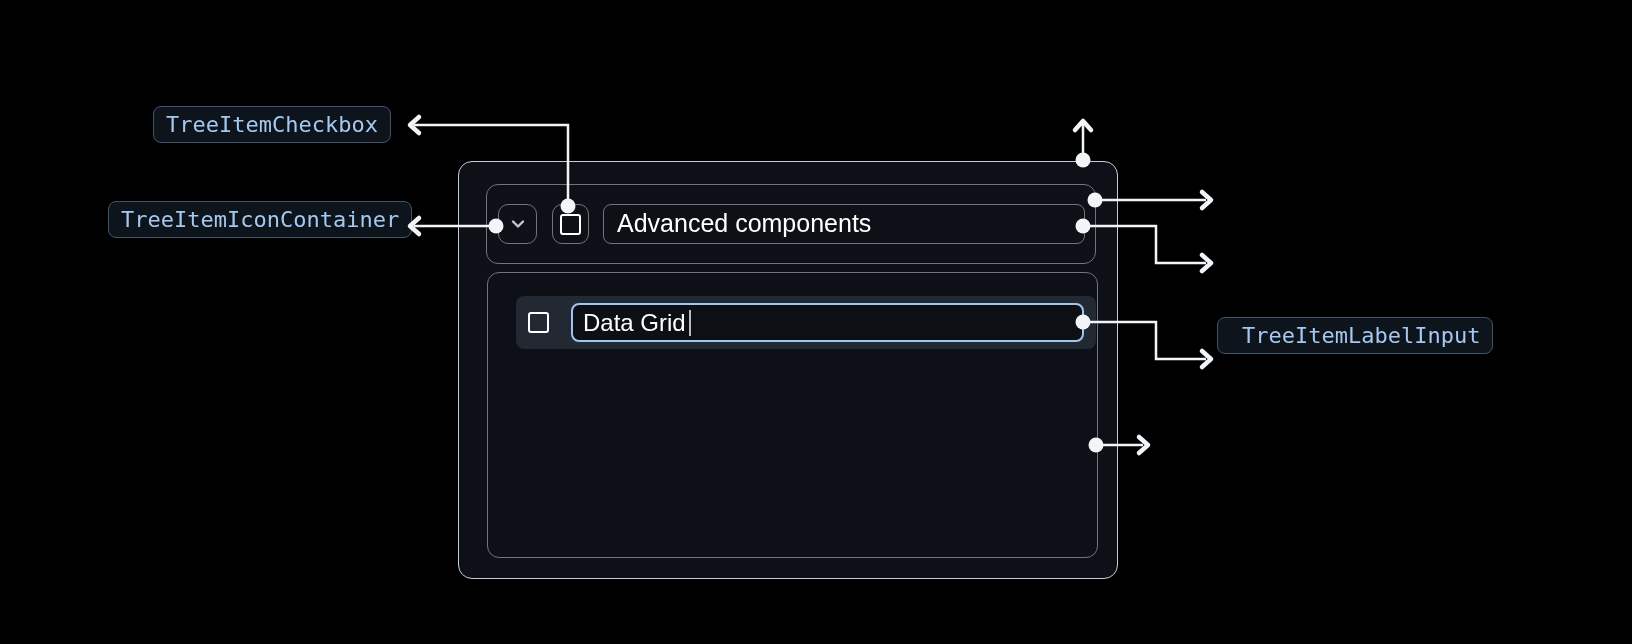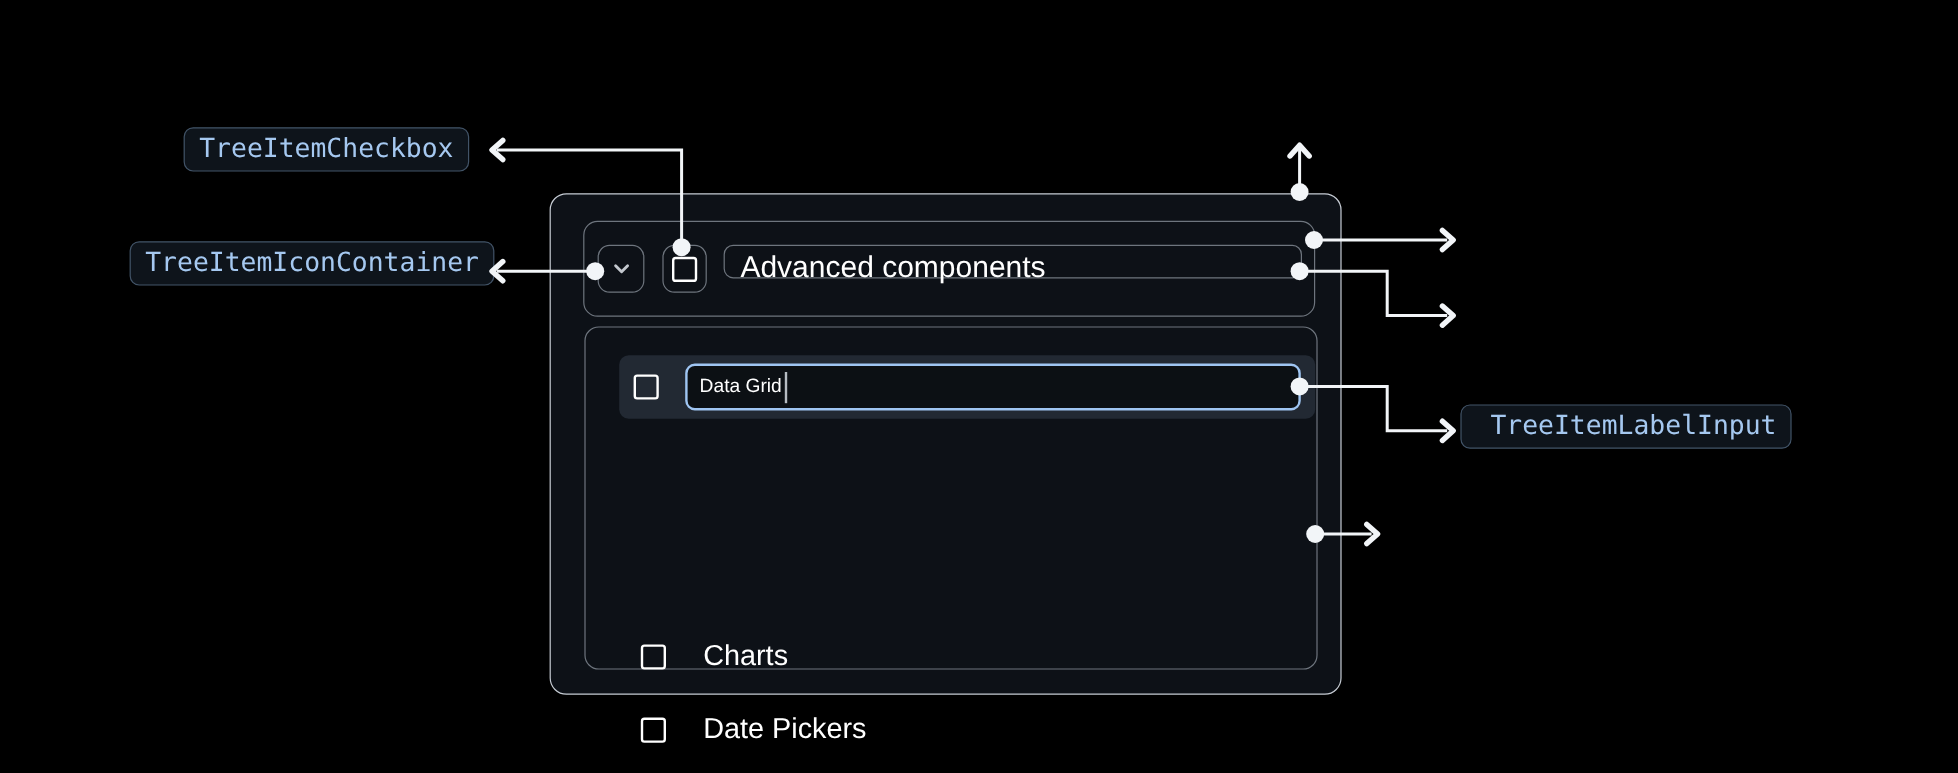--- a/index.html
+++ b/index.html
@@ -25,37 +25,37 @@
   .checkwrap{
     left:551px;top:203px;width:37px;height:40px;
     border:1.3px solid #6e757e;border-radius:10px;
     display:flex;align-items:center;justify-content:center;
   }
   .cb{
     width:21px;height:21px;border:2.5px solid #ffffff;border-radius:3px;
     box-sizing:border-box;flex:none;
   }
   .labelbox{
-    left:602px;top:203px;width:482px;height:28px;
+    left:602px;top:203px;width:482px;height:40px;
     border:1.3px solid #6e757e;border-radius:8px;
     color:#fff;font-size:25px;line-height:37px;padding-left:13px;
   }
   .group{
     left:486px;top:271px;width:611px;height:286px;
     border:1.3px solid #6e757e;border-radius:12px;
   }
   .row-editing{
     left:515px;top:295px;width:580px;height:53px;
     background:#222933;border-radius:8px;
   }
   .row-editing .cb{position:absolute;left:12px;top:16px;}
   .labelinput{
     position:absolute;left:55px;top:7px;width:513px;height:39px;box-sizing:border-box;
     background:#0c1014;border:2px solid #9fc5f2;border-radius:8px;
-    color:#fff;font-size:16px;line-height:35px;padding-left:10px;
+    color:#fff;font-size:24px;line-height:35px;padding-left:10px;
     display:flex;align-items:center;
   }
   .caret{display:inline-block;width:2px;height:26px;background:#b6bcc2;margin-left:3px;}
   .item-row{
     position:absolute;left:533px;height:40px;display:flex;align-items:center;gap:31px;
     color:#fff;font-size:24px;
   }
   .row-charts{top:365px;}
   .row-datepickers{top:426px;}
   
@@ -63,21 +63,21 @@
     position:absolute;box-sizing:border-box;
     background:#0e141b;border:1.5px solid #425468;border-radius:8px;
     color:#a5c8f0;font-family:"DejaVu Sans Mono", monospace;font-size:22px;
     padding:5px 12px;white-space:nowrap;
   }
   .anno-checkbox{left:153px;top:106px;}
   .anno-iconcontainer{left:79px;top:201px;margin-left:29px;}
   .anno-root{left:943px;top:66px;}
   .anno-content{left:1218px;top:178px;}
   .anno-label{left:1218px;top:241px;}
-  .anno-labelinput{left:1217px;top:337px;padding-left:24px;}
+  .anno-labelinput{left:1217px;top:317px;padding-left:24px;}
   .anno-grouptransition{left:1160px;top:423px;}
   
   svg.overlay{position:absolute;left:0;top:0;pointer-events:none;}
   .arrow{stroke:#f2f5f8;stroke-width:2.5;fill:none;}
   .head{stroke:#f2f5f8;stroke-width:4.5;fill:none;stroke-linecap:round;stroke-linejoin:round;}
   .dot{fill:#f2f5f8;}
 </style>
 </head>
 <body>
 
@@ -101,28 +101,20 @@
     <div class="box group" style="left:28px;top:110px;"></div>
 
     <div class="box row-editing" style="left:57px;top:134px;">
       <div class="cb"></div>
       <div class="labelinput">
         <span>Data Grid</span>
           <span class="caret"></span>
       </div>
     </div>
 
-    <div class="item-row row-charts" style="left:75px;">
-      <div class="cb"></div>
-      <span>Charts</span>
-    </div>
-    <div class="item-row row-datepickers" style="left:75px;">
-      <div class="cb"></div>
-      <span>Date Pickers</span>
-    </div>
 
   </div>
 
   <div class="anno anno-checkbox">TreeItemCheckbox</div>
   <div class="anno anno-iconcontainer">TreeItemIconContainer</div>
   <div class="anno anno-labelinput">TreeItemLabelInput</div>
 
   <svg class="overlay" width="1632" height="644" viewBox="0 0 1632 644">
 
     <g>

